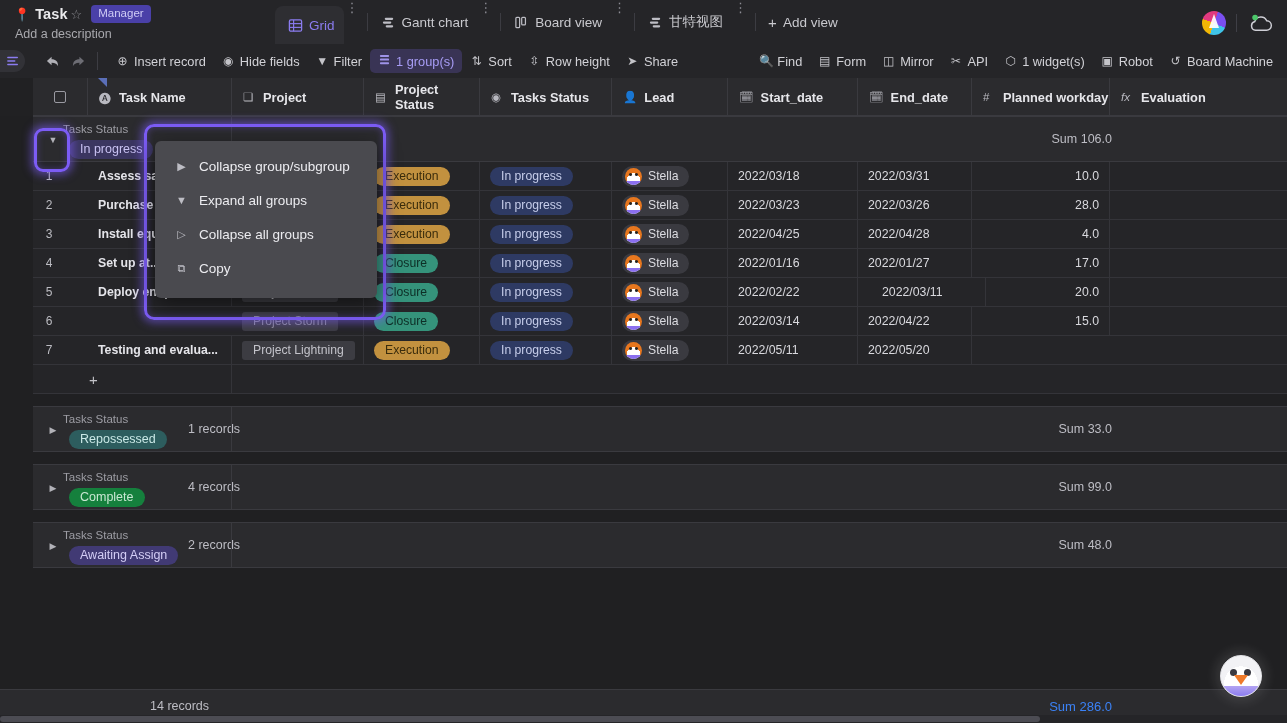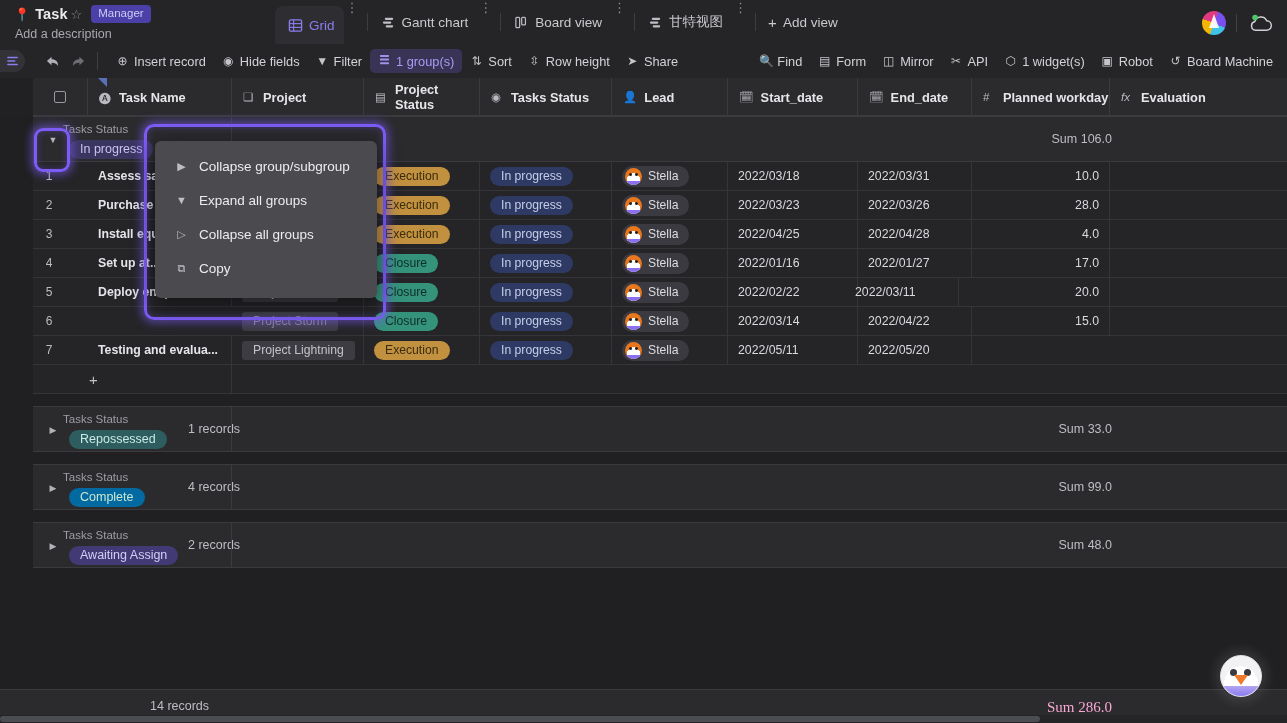--- a/index.html
+++ b/index.html
@@ -199,21 +199,21 @@
   }
   .addrow .plus { position: absolute; left: 56px; top: 5px; line-height: 19px; cursor: pointer; }
   .addrow .divx { position: absolute; left: 198px; top: 0; width: 1px; height: 100%; background: #343439; }
 
   
   .footer {
     position: absolute; left: 0; bottom: 0; width: 1287px; height: 34px;
     background: #2b2b2e; border-top: 1px solid #3a3a3f;
   }
   .ft-records { position: absolute; left: 150px; top: 9px; font-size: 12.5px; color: #bdbdc4; cursor: pointer; }
-  .ft-sum { position: absolute; right: 175px; top: 9px; font-size: 15px; color: #f9a8d4; cursor: pointer; font-family: Liberation Serif, serif; }
+  .ft-sum { position: absolute; right: 175px; top: 9px; font-size: 13px; color: #3b82f6; cursor: pointer; }
   .scrollbar {
     position: absolute; left: 0; bottom: 0; width: 1287px; height: 8px; background: #252528;
   }
   .scrollbar .thumb { position: absolute; left: 0; top: 1px; width: 1040px; height: 6px; background: #4c4c53; border-radius: 3px; }
 
   
   .hl-ring {
     position: absolute; border: 3px solid #7c5cf5; border-radius: 10px;
     box-shadow: 0 0 9px 3px rgba(124,92,245,.55), inset 0 0 7px rgba(124,92,245,.35);
     pointer-events: none;
@@ -591,21 +591,21 @@
       <div class="cell" style="left:447px;width:132px">
           <span class="chip status-blue">In progress</span>
         </div>
       <div class="cell" style="left:579px;width:116px">
           <span class="lead">
             <span class="avatar"></span>
             <span class="lead-name">Stella</span>
           </span>
         </div>
       <div class="cell" style="left:695px;width:130px">2022/02/22</div>
-      <div class="cell" style="left:812px;width:114px">2022/03/11</div>
+      <div class="cell" style="left:839px;width:114px">2022/03/11</div>
       <div class="cell num" style="left:939px;width:138px">20.0</div>
       <div class="cell" style="left:1077px;width:177px;border-right:none"></div>
     </div>
 
     <div class="row">
       <div class="rnum">6</div>
       <div class="cell" style="left:199px;width:132px">
           <span class="chip project" style="color:#8b8b92">Project Storm</span>
         </div>
       <div class="cell" style="left:331px;width:116px">
@@ -662,21 +662,21 @@
       <div class="grp-chip" style="background:#2d5d5e;color:#c9e8e6;max-width:110px">Repossessed</div>
       <div class="grp-records">1 records</div>
       <div class="grp-div"></div>
       <div class="grp-sum">Sum 33.0</div>
     </div>
     <div class="grp-gap"></div>
 
     <div class="group-head">
       <div class="grp-caret">▶</div>
       <div class="grp-field">Tasks Status</div>
-      <div class="grp-chip" style="background:#0369a1;color:#c8e7d2;max-width:100px">Complete</div>
+      <div class="grp-chip" style="background:#15803d;color:#c8e7d2;max-width:100px">Complete</div>
       <div class="grp-records">4 records</div>
       <div class="grp-div"></div>
       <div class="grp-sum">Sum 99.0</div>
     </div>
     <div class="grp-gap"></div>
 
     <div class="group-head">
       <div class="grp-caret">▶</div>
       <div class="grp-field">Tasks Status</div>
       <div class="grp-chip" style="background:#413a74;color:#d3cdf5;max-width:110px">Awaiting Assign</div>

